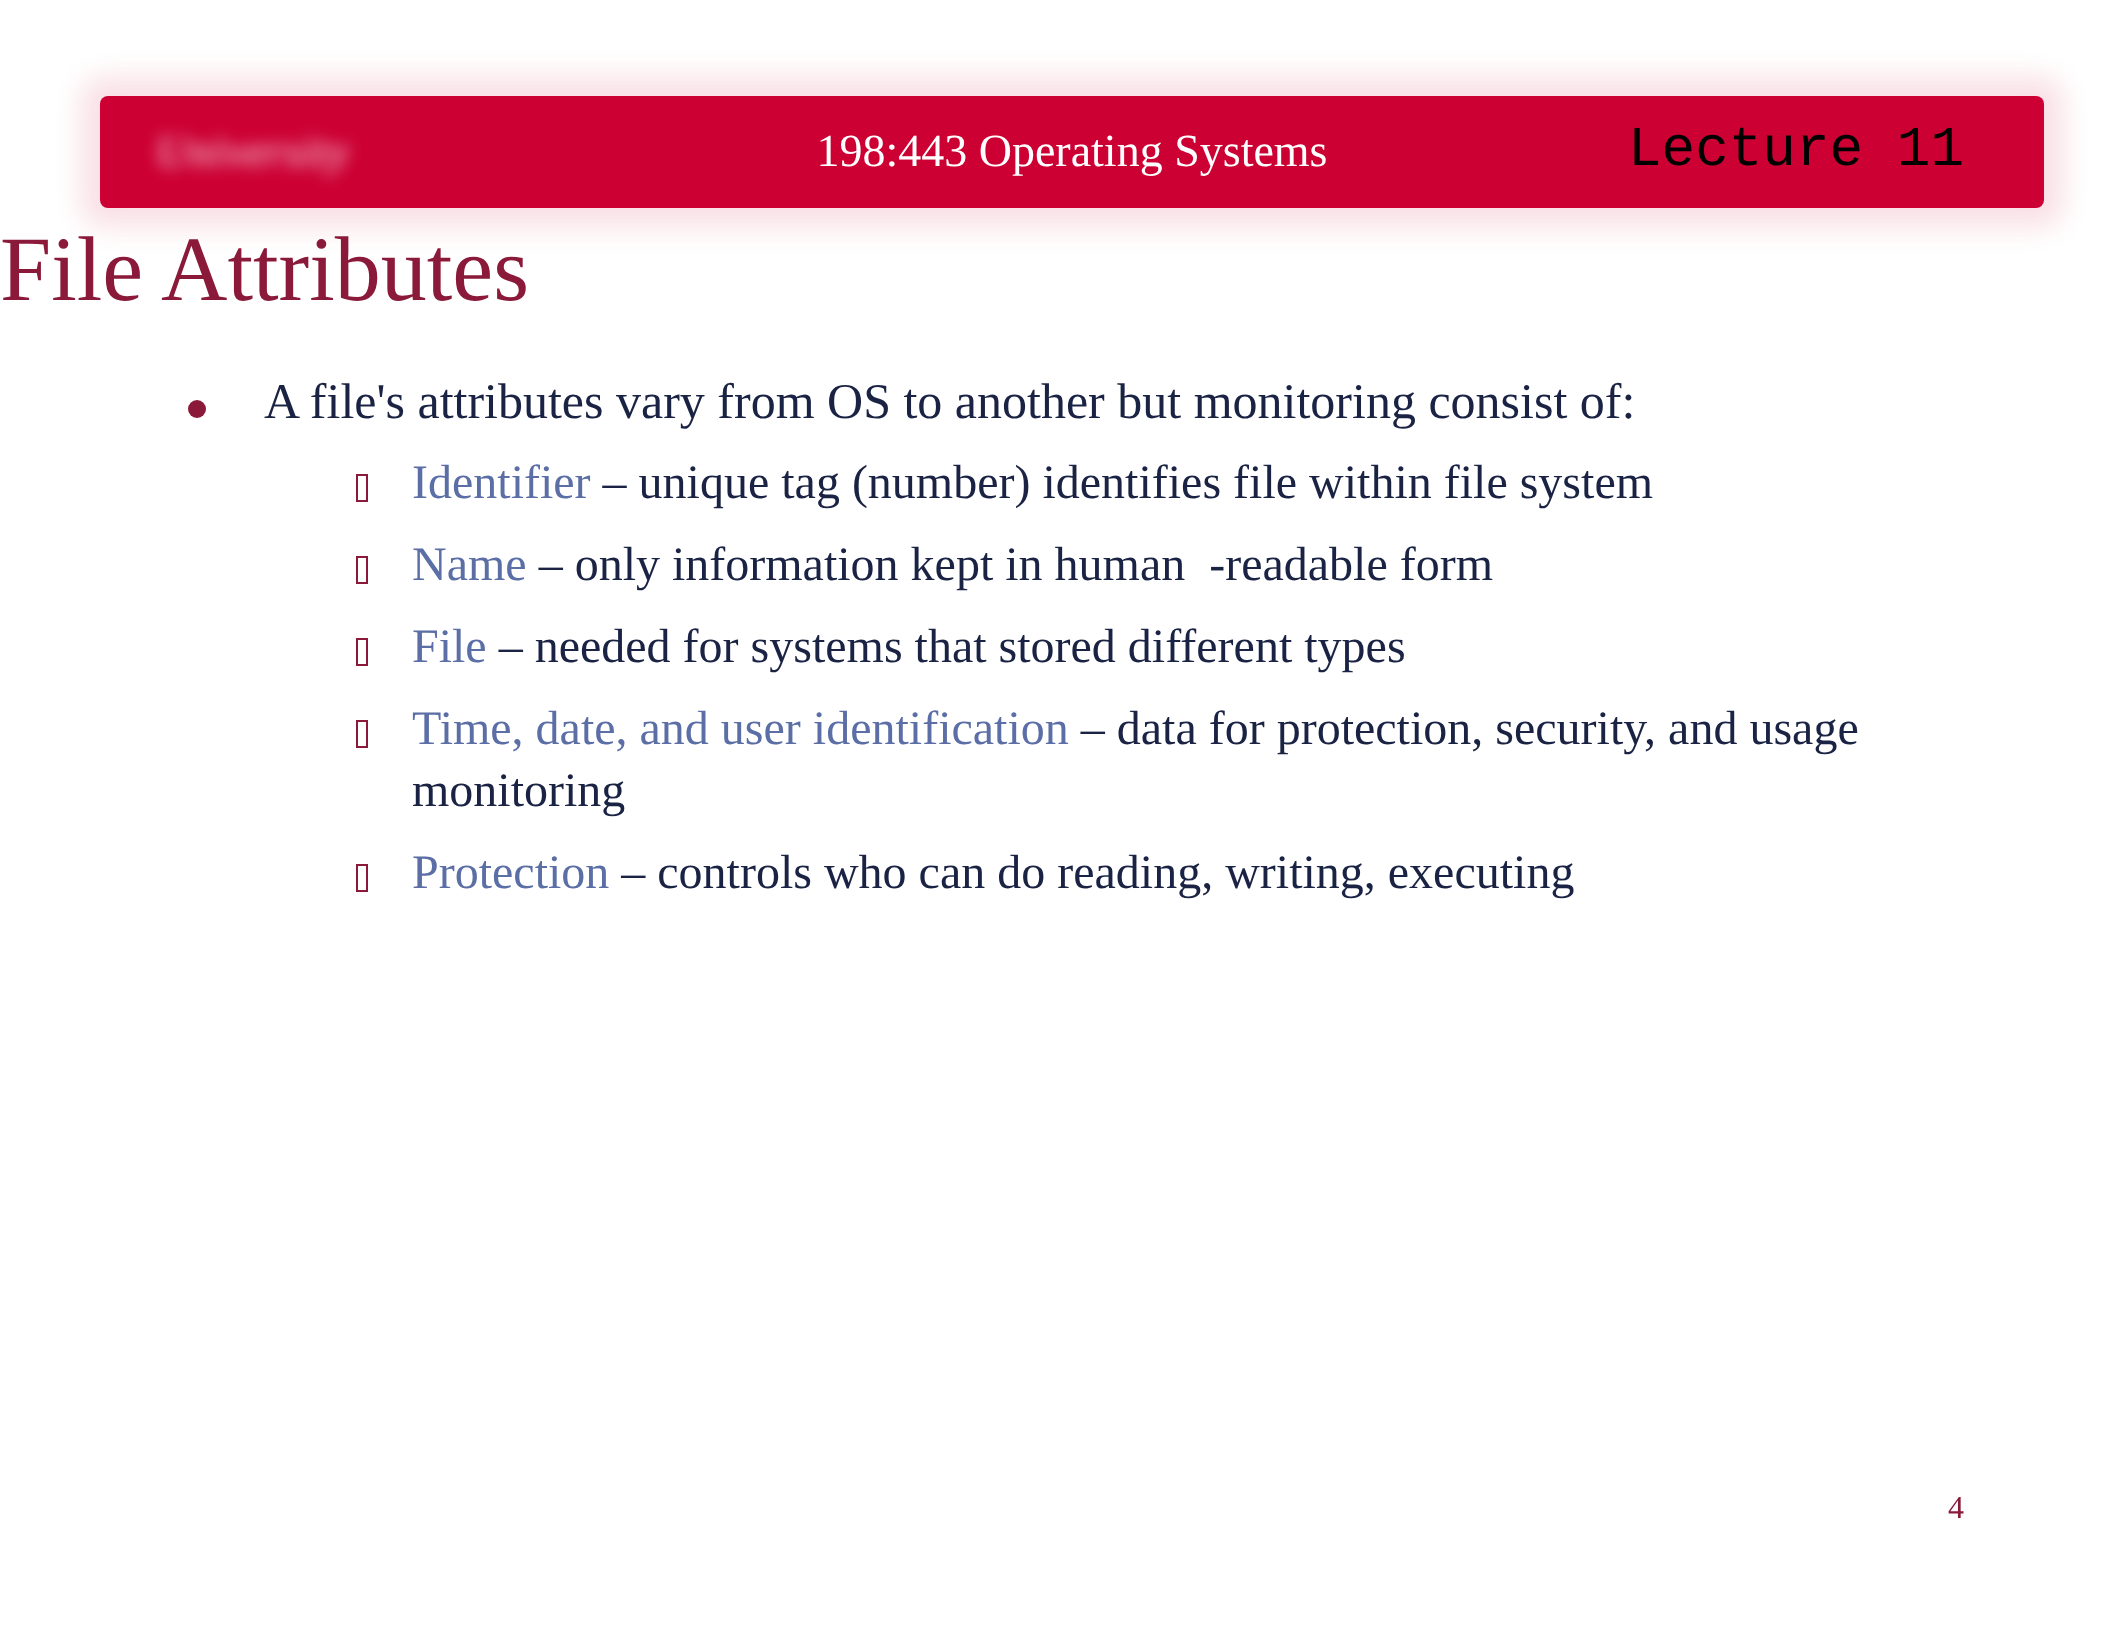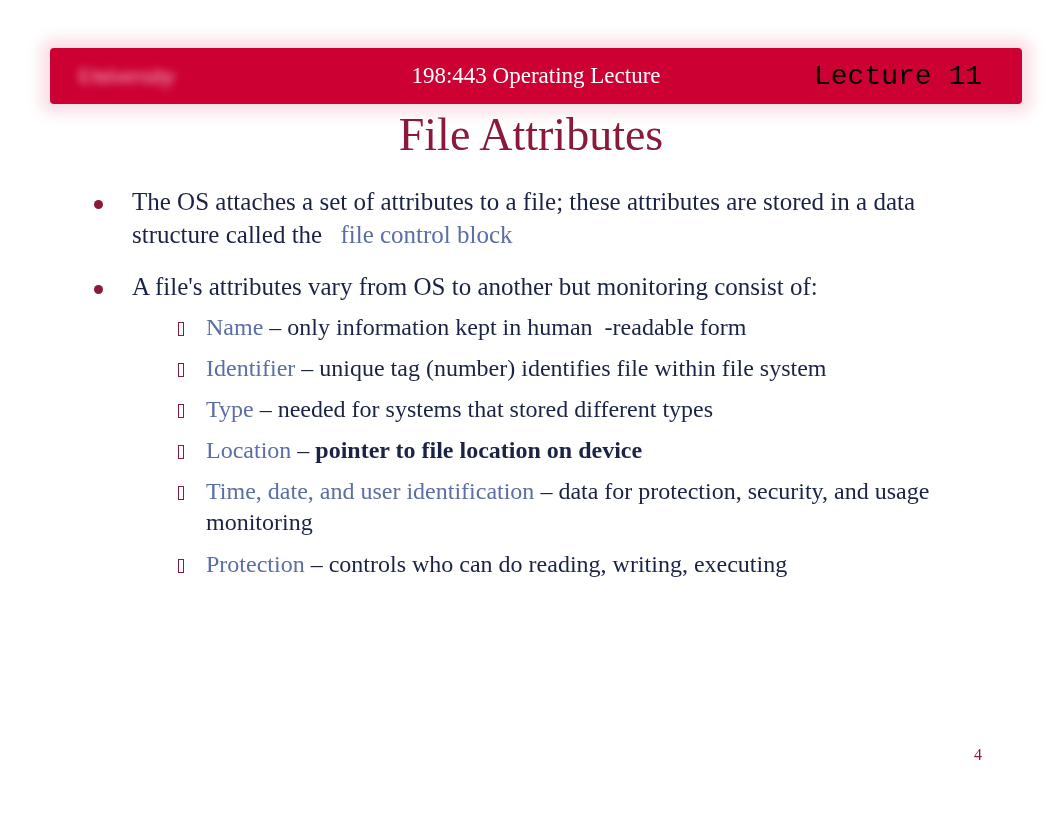--- a/index.html
+++ b/index.html
@@ -56,21 +56,20 @@
     transform: translateY(-50%);
     color: #000000;
     font-size: 28px;
     font-family: Liberation Mono, monospace;
   }
   .title {
     position: absolute;
     top: 108px;
     left: 0;
     right: 0;
-    text-align: center;
     font-size: 46px;
     color: #8b1a3a;
     font-weight: normal;
   }
   .content {
     position: absolute;
     top: 186px;
     left: 90px;
     right: 95px;
     color: #1a2344;
@@ -129,53 +128,46 @@
     font-size: 16px;
   }
 </style>
 </head>
 <body>
 
 <div class="slide">
 
   <div class="header-wrap">
     <div class="header-logo">University</div>
-    <div class="header-center">198:443 Operating Lecture</div>
+    <div class="header-center">198:443 Operating Systems</div>
     <div class="header-right">Lecture 11</div>
   </div>
 
   <div class="title">File Attributes</div>
 
   <div class="content">
 
-    <div class="lvl1">
-      <span>The OS attaches a set of attributes to a file; these attributes are stored in a data structure called the</span>
-      <span class="term-link">file control block</span>
-    </div>
 
     <div class="lvl1">
       <span>A file's attributes vary from OS to another but monitoring consist of:</span>
 
       <div class="lvl2-group">
 
         <div class="lvl2">
+          <span class="term">Identifier</span><span> – unique tag (number) identifies file within file system</span>
+        </div>
+
+        <div class="lvl2">
           <span class="term">Name</span><span> – only information kept in human&nbsp;&nbsp;-readable form</span>
         </div>
 
         <div class="lvl2">
-          <span class="term">Identifier</span><span> – unique tag (number) identifies file within file system</span>
+          <span class="term">File</span><span> – needed for systems that stored different types</span>
         </div>
 
-        <div class="lvl2">
-          <span class="term">Type</span><span> – needed for systems that stored different types</span>
-        </div>
-
-        <div class="lvl2">
-          <span class="term">Location</span><span> – </span><span class="bold">pointer to file location on device</span>
-        </div>
 
 
         <div class="lvl2">
           <span class="term">Time, date, and user identification</span><span> – data for protection, security, and usage monitoring</span>
         </div>
 
         <div class="lvl2">
           <span class="term">Protection</span><span> – controls who can do reading, writing, executing</span>
         </div>
 

